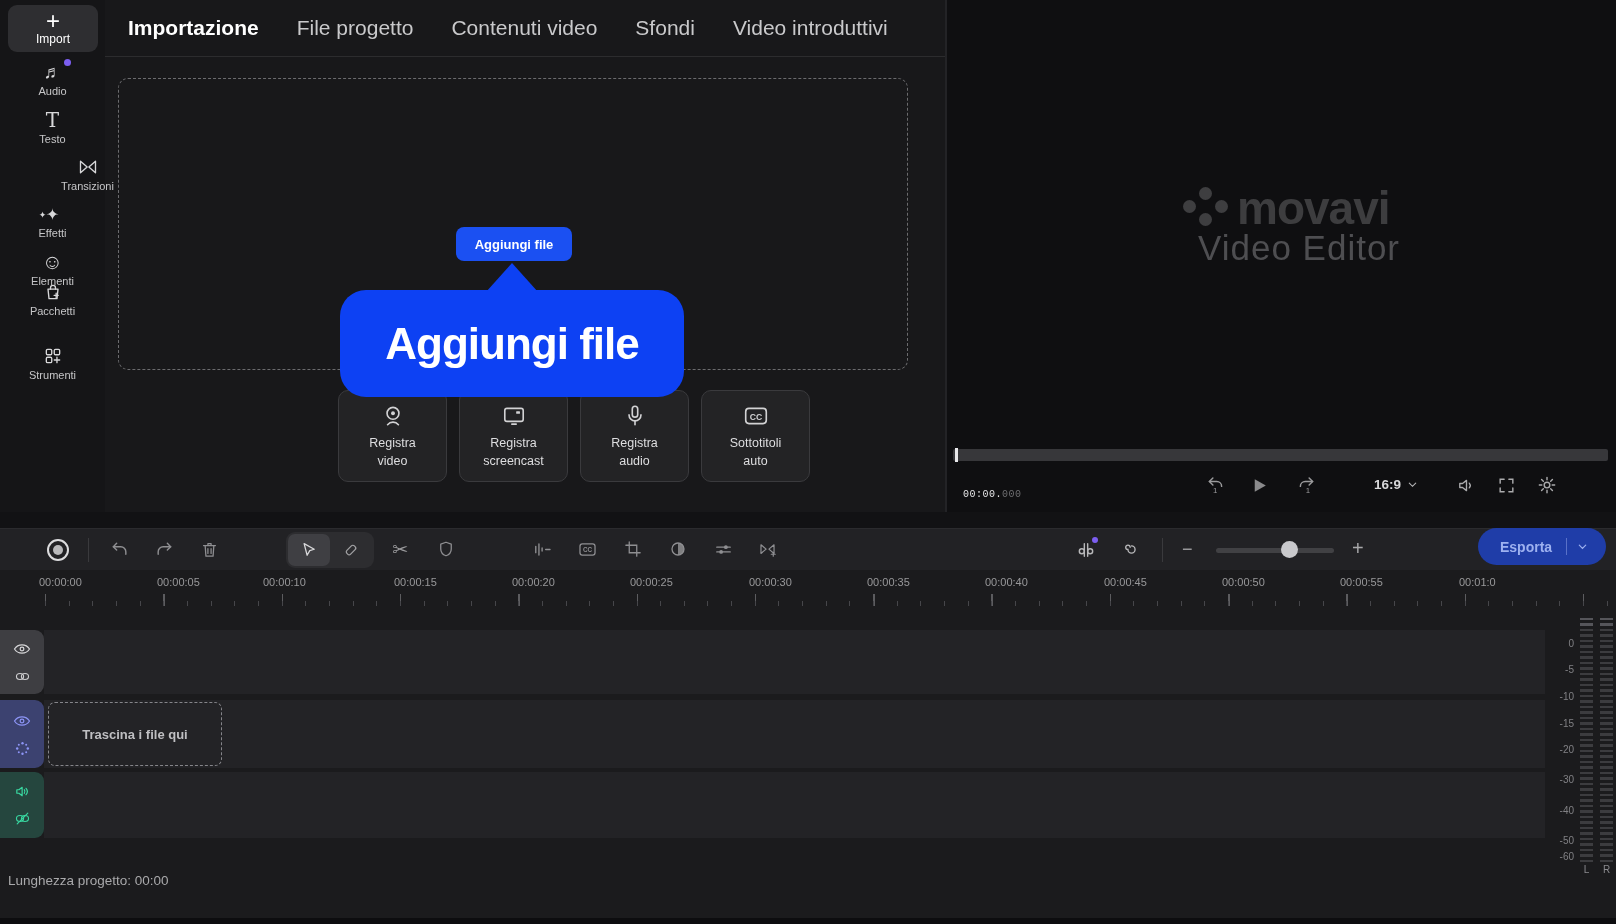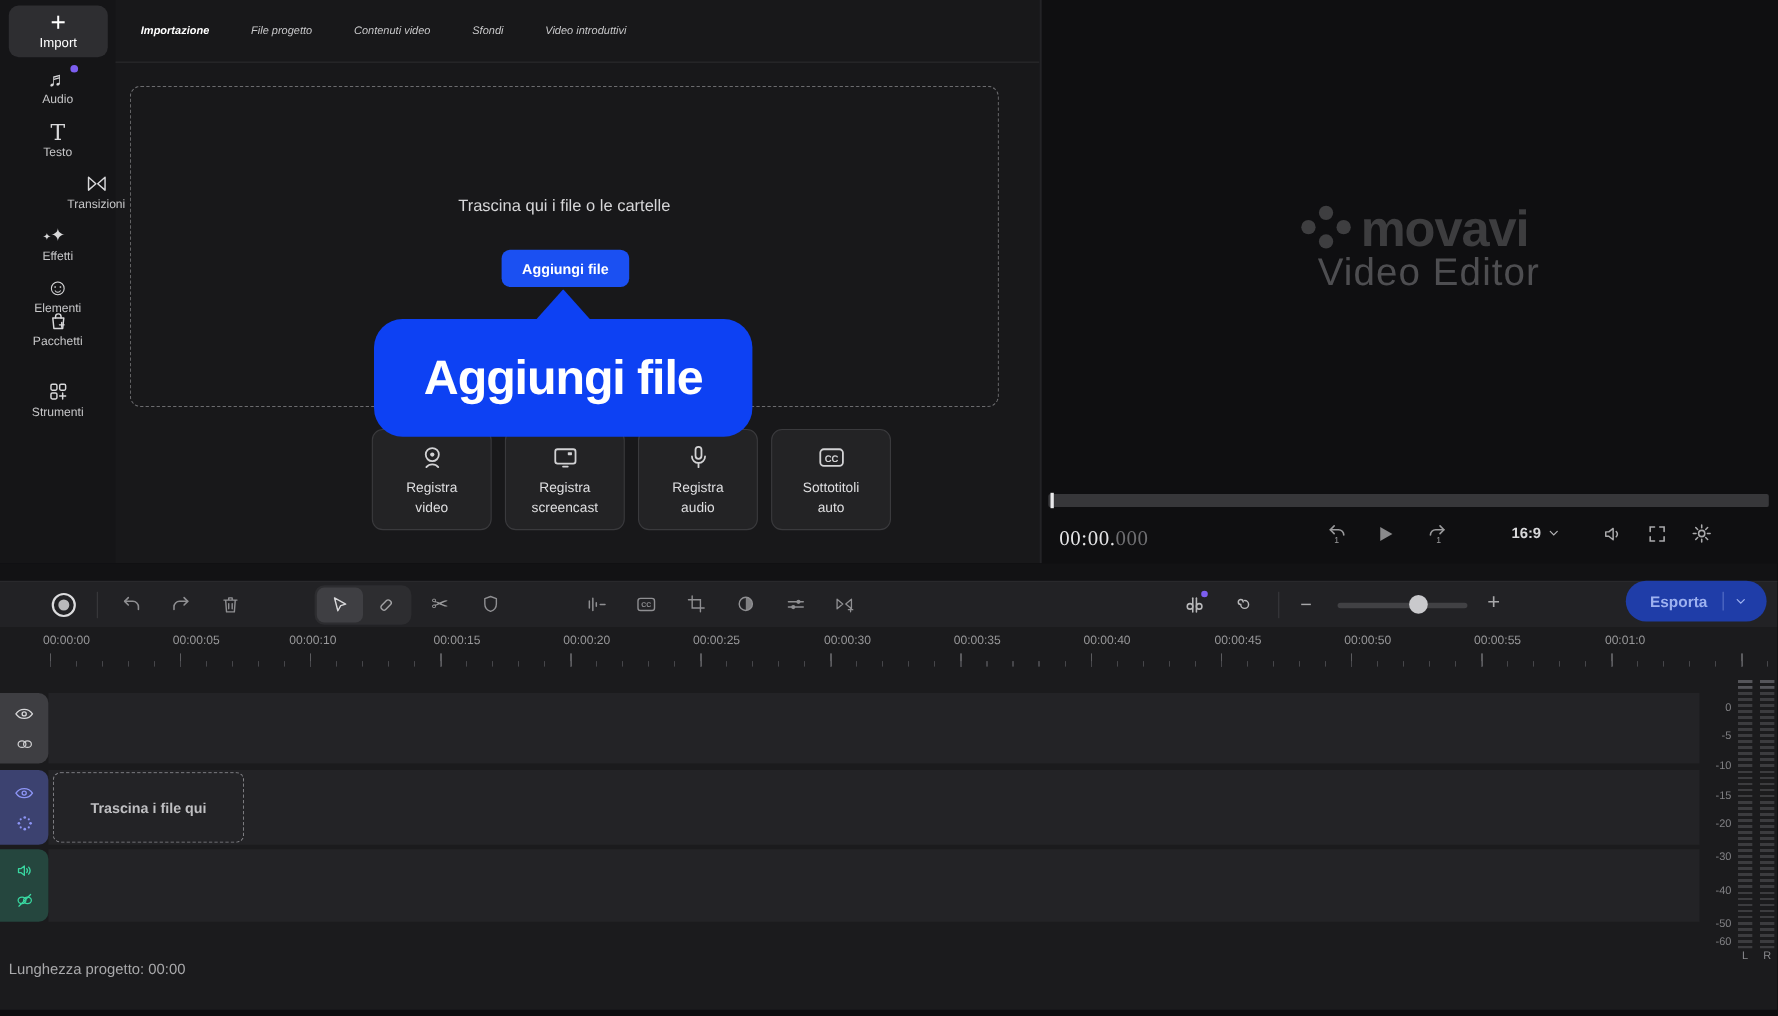--- a/index.html
+++ b/index.html
@@ -14,21 +14,21 @@
   .sb-item{left:0;width:105px;display:flex;flex-direction:column;align-items:center;justify-content:center;gap:2px;cursor:pointer;}
   .sb-label{font-size:11px;color:#c6c6c8;}
   .sb-ico{color:#d8d8da;height:22px;display:flex;align-items:center;justify-content:center;}
   #import-btn{left:8px;top:5px;width:90px;height:47px;background:#2e2e31;border-radius:9px;
       display:flex;flex-direction:column;align-items:center;justify-content:center;color:#fff;cursor:pointer;}
   #import-btn .plus{font-size:24px;line-height:18px;font-weight:400;}
   #import-btn .lab{font-size:12px;margin-top:2px;}
   .dot-badge{width:7px;height:7px;border-radius:50%;background:#7c5ef0;}
   
   #tabs{left:105px;top:0;width:840px;height:57px;display:flex;align-items:center;gap:38px;padding-left:23px;box-sizing:border-box;border-bottom:1px solid #2c2c2e;}
-  .tab{font-size:10px;color:#c9c9cb;cursor:pointer;white-space:nowrap;font-style:italic;}
+  .tab{font-size:21px;color:#c9c9cb;cursor:pointer;white-space:nowrap;}
   .tab.active{color:#fff;font-weight:bold;}
   
   #dropzone{left:118px;top:78px;width:788px;height:290px;border:1.6px dashed #6b6b6e;border-radius:10px;}
   #dz-text{left:0;top:100px;width:100%;text-align:center;font-size:15px;color:#d6d6d8;}
   #add-file-btn{left:337px;top:148px;width:116px;height:34px;background:#1b50f2;border-radius:8px;
       display:flex;align-items:center;justify-content:center;color:#fff;font-size:13px;font-weight:bold;cursor:pointer;}
   
   #tooltip{left:340px;top:290px;width:344px;height:107px;background:#0d41f3;border-radius:26px;
       display:flex;align-items:center;justify-content:center;z-index:30;}
   #tooltip .txt{font-size:44px;font-weight:bold;color:#fff;letter-spacing:-1px;}
@@ -39,21 +39,21 @@
       box-sizing:border-box;display:flex;flex-direction:column;align-items:center;padding-top:12px;gap:5px;cursor:pointer;}
   .act-btn .lbl{font-size:12.5px;color:#dedee0;text-align:center;line-height:1.45;white-space:pre-line;}
   .act-ico{color:#d2d2d4;}
   
   #preview{left:945px;top:0;width:671px;height:512px;background:#0f0f11;border-left:2px solid #232326;box-sizing:border-box;}
   .brand-dot{width:13px;height:13px;border-radius:50%;background:#3e3e40;position:absolute;}
   #brand-word{left:1237px;top:181px;font-size:46px;font-weight:bold;color:#3d3d3f;letter-spacing:-1px;}
   #brand-sub{left:1183px;top:228px;width:232px;text-align:center;font-size:35px;color:#4e4e51;letter-spacing:1px;}
   #seekbar{left:953px;top:449px;width:655px;height:12px;background:#37373a;border-radius:2px;cursor:pointer;}
   #playhead{left:955px;top:448px;width:3px;height:14px;background:#e9e9eb;}
-  #timecode{left:963px;top:479px;font-family:Liberation Serif, serif;font-size:19px;letter-spacing:.5px;}
+  #timecode{left:963px;top:489px;font-family:Liberation Mono, monospace;font-size:10px;letter-spacing:.5px;}
   #timecode .main{color:#e4e4e6;} #timecode .frac{color:#6e6e71;}
   .pv-ico{color:#9a9a9c;cursor:pointer;}
   #aspect{left:1374px;top:477px;font-size:13.5px;font-weight:600;color:#d8d8da;display:flex;align-items:center;gap:6px;cursor:pointer;}
   
   #band{left:0;top:512px;width:1616px;height:16px;background:#121214;}
   #toolbar{left:0;top:528px;width:1616px;height:42px;background:#222225;border-top:1px solid #2b2b2e;box-sizing:border-box;}
   .tb-ico{position:absolute;color:#8f8f92;cursor:pointer;}
   .tb-div{position:absolute;width:1px;height:24px;top:9px;background:#3a3a3d;}
   #tool-group{position:absolute;left:286px;top:3px;width:88px;height:36px;background:#2d2d30;border-radius:9px;}
   #tool-pointer{position:absolute;left:2px;top:2px;width:42px;height:32px;background:#3f3f43;border-radius:7px;display:flex;align-items:center;justify-content:center;color:#d8d8da;cursor:pointer;}
@@ -149,21 +149,20 @@
 
   <div id="tabs" class="ab">
     <span class="tab active">Importazione</span>
     <span class="tab">File progetto</span>
     <span class="tab">Contenuti video</span>
     <span class="tab">Sfondi</span>
     <span class="tab">Video introduttivi</span>
   </div>
 
   <div id="dropzone" class="ab">
-    <div id="dz-text" class="ab">Trascina qui i file o le cartelle</div>
     <div id="add-file-btn" class="ab">Aggiungi file</div>
   </div>
   <div id="tooltip-arrow" class="ab"></div>
   <div id="tooltip" class="ab">
     <span class="txt">Aggiungi file</span>
   </div>
 
   <div class="act-btn ab" style="left:338px;">
     <span class="act-ico">
       <svg width="26" height="26" viewBox="0 0 24 24" fill="none" stroke="currentColor" stroke-width="1.5" stroke-linecap="round">

